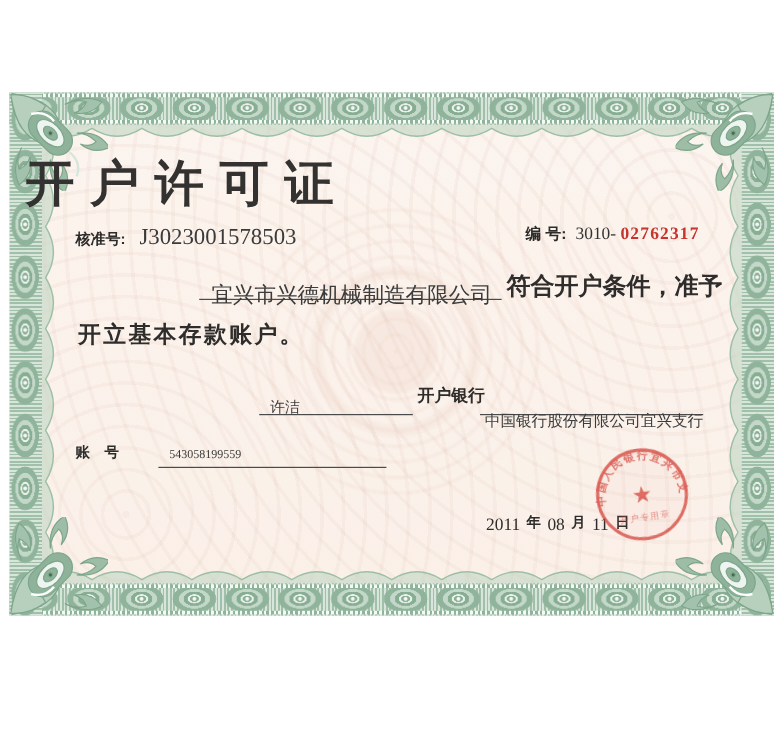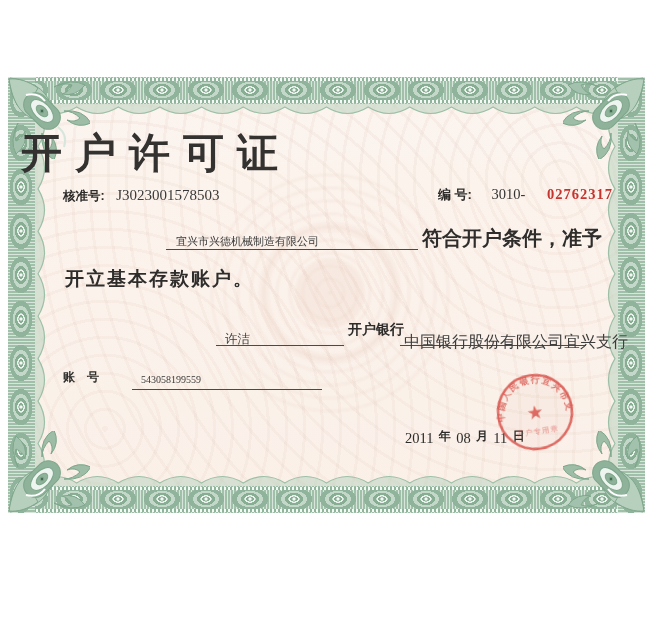--- a/index.html
+++ b/index.html
@@ -201,41 +201,41 @@
     </svg>
   </div>
 
   <div class="texture"></div>
   <div class="rosette"></div>
 
   <div class="t title">开户许可证</div>
 
   <div class="t" style="left:55px;top:110px;font-size:12.5px;">
     <span class="lbl">核准号:</span>
-    <span class="serifv" style="font-size:15px;margin-left:8px;color:#3a3a3a;margin-top:20px;">J3023001578503</span>
+    <span class="serifv" style="font-size:19px;margin-left:8px;color:#3a3a3a;margin-top:20px;">J3023001578503</span>
   </div>
 
   <div class="t" style="left:430px;top:109px;font-size:13px;">
     <span class="lbl">编 号:</span>
-    <span class="serifv" style="font-size:14.5px;margin-left:16px;color:#333;">3010-</span>
-    <span class="serifv red" style="font-size:14.5px;margin-left:18px;letter-spacing:1px;font-weight:bold;">02762317</span>
+    <span class="serifv" style="font-size:14.5px;margin-left:4px;color:#333;">3010-</span>
+    <span class="serifv red" style="font-size:14.5px;margin-left:0;letter-spacing:1px;font-weight:bold;">02762317</span>
   </div>
 
   <div class="uline" style="left:158px;top:172px;width:252px;"></div>
-  <div class="t serifv" style="left:168px;top:157px;font-size:11px;color:#3c3c3c;">宜兴市兴德机械制造有限公司</div>
+  <div class="t serifv" style="left:168px;top:157px;font-size:18px;color:#3c3c3c;">宜兴市兴德机械制造有限公司</div>
   <div class="t" style="left:414px;top:148px;font-size:20px;font-weight:bold;color:#2e2d2b;">符合开户条件，准予</div>
 
   <div class="t" style="left:57px;top:189px;font-size:19px;font-weight:bold;letter-spacing:2px;color:#2e2d2b;">开立基本存款账户。</div>
 
   <div class="uline" style="left:208px;top:268px;width:128px;"></div>
   <div class="t serifv" style="left:217px;top:254px;font-size:12.5px;color:#3c3c3c;">许洁</div>
 
   <div class="t lbl" style="left:340px;top:244px;font-size:14px;">开户银行</div>
   <div class="uline" style="left:392px;top:268px;width:186px;"></div>
-  <div class="t serifv" style="left:396px;top:255px;font-size:16px;color:#3c3c3c;">中国银行股份有限公司宜兴支行</div>
+  <div class="t serifv" style="left:396px;top:265px;font-size:13px;color:#3c3c3c;">中国银行股份有限公司宜兴支行</div>
 
   <div class="t lbl" style="left:55px;top:292px;font-size:12px;">账　号</div>
   <div class="uline" style="left:124px;top:312px;width:190px;"></div>
   <div class="t serifv" style="left:133px;top:297px;font-size:10px;color:#3a3a3a;">543058199559</div>
 
   <div class="t" style="left:397px;top:353px;font-size:12px;">
     <span class="serifv" style="font-size:14.5px;">2011</span>
     <span class="lbl" style="position:relative;top:-3px;margin:0 2px;">年</span>
     <span class="serifv" style="font-size:14.5px;">08</span>
     <span class="lbl" style="position:relative;top:-3px;margin:0 2px;">月</span>

